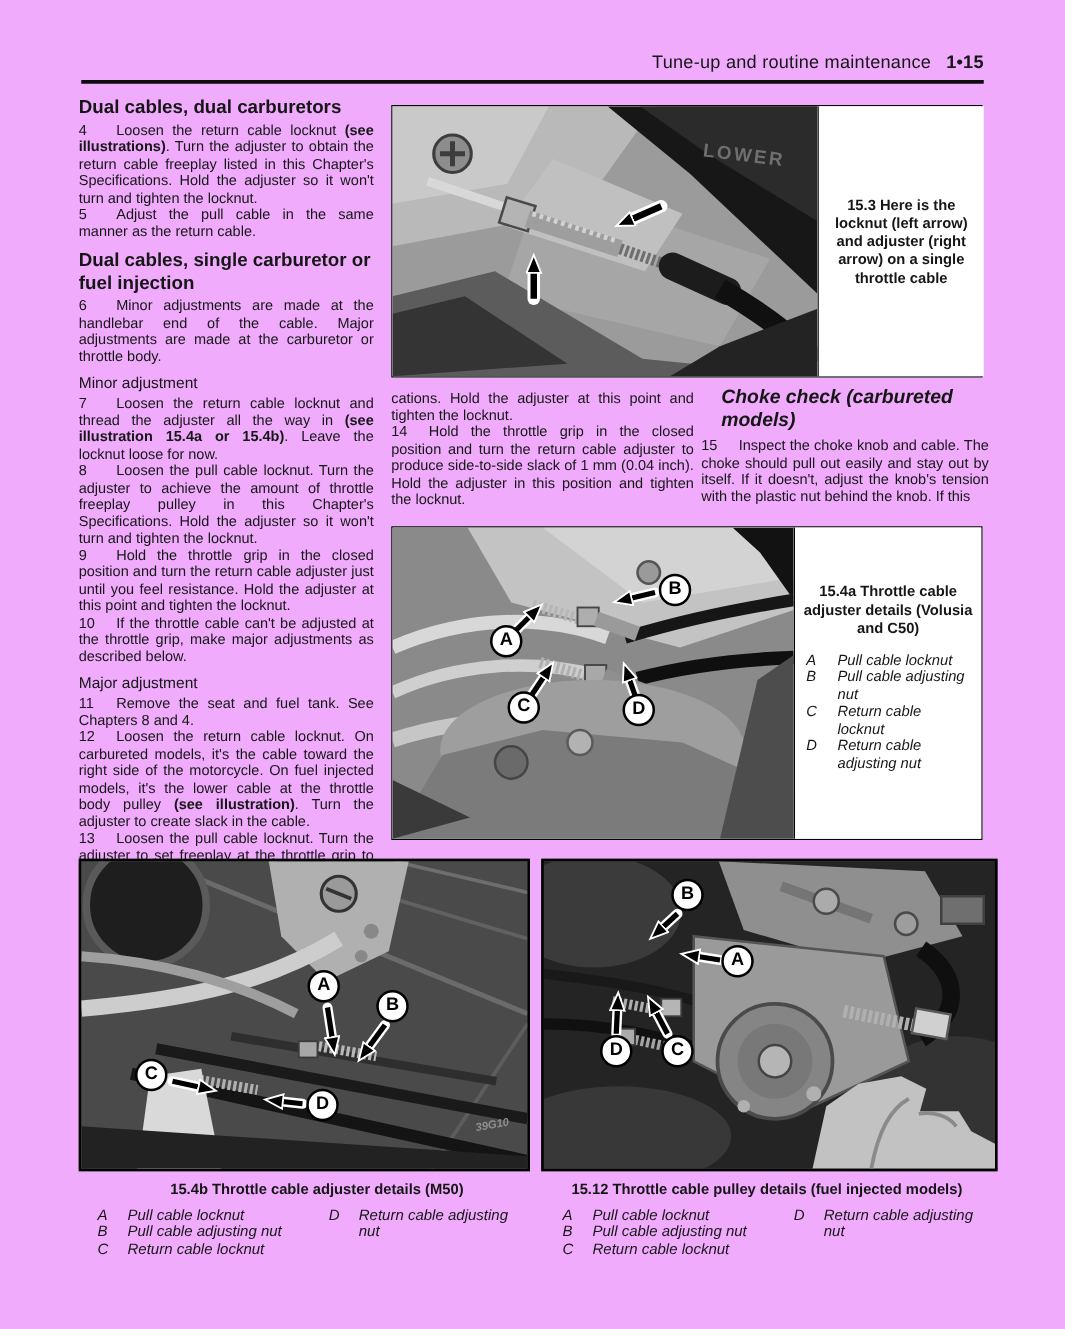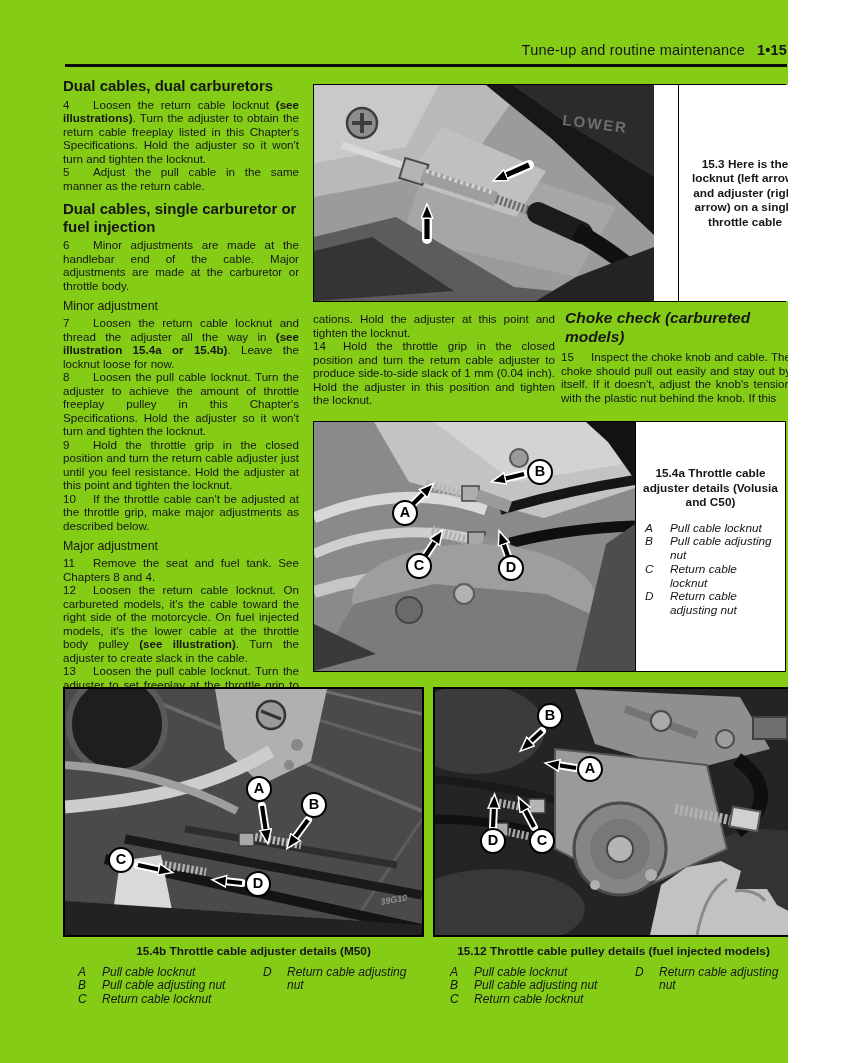--- a/index.html
+++ b/index.html
@@ -1,46 +1,46 @@
 <!DOCTYPE html>
 <html><head>
 <meta charset="utf-8">
 <style>
   html,body{margin:0;padding:0;background:#ffffff;}
-  #page{position:relative;width:788px;height:1063px;background:#84cc16;
+  #page{position:relative;width:852px;height:1063px;background:#f0abfc;
         font-family:"Liberation Sans",sans-serif;color:#161616;overflow:hidden;}
 
   
   .hdr{position:absolute;top:42px;left:65px;width:722px;text-align:right;
        font-size:14.5px;letter-spacing:.2px;white-space:pre;}
   .hdr .pg{font-weight:bold;margin-left:12px;}
   .rule{position:absolute;top:64px;left:65px;width:722px;height:3px;background:#0d0d0d;}
 
   
   .col{position:absolute;text-align:justify;font-size:11.6px;line-height:13.5px;}
   .col-left{left:63px;top:77px;width:236px;}
   .col-mid{left:313px;top:312px;width:242px;}
   .col-right{left:561px;top:309px;width:230px;}
   .h1{font-weight:bold;font-size:15px;line-height:17.5px;text-align:left;margin:8px 0 3px;}
   .h1.first{margin-top:0;}
   .h2{font-weight:normal;font-size:12.4px;line-height:15px;text-align:left;margin:7px 0 2px;}
   .hi{font-weight:bold;font-style:italic;font-size:15.5px;line-height:18.5px;
-      text-align:left;margin:0 4px 4px;}
+      text-align:left;margin:0 16px 4px;}
   .para{margin:0;}
   .pnum{display:inline-block;min-width:30px;}
   .seg-b{font-weight:bold;}
 
   
   .fig{position:absolute;border:1px solid #000;display:flex;background:#fff;box-sizing:border-box;}
   .photo{position:relative;overflow:hidden;flex:none;background:#8d8d8d;}
   .photo svg{display:block;}
   .cap-panel{flex:1;border-left:1px solid #000;background:#fff;
              font-weight:bold;font-size:11.8px;line-height:14.5px;text-align:center;
              display:flex;flex-direction:column;align-items:center;box-sizing:border-box;}
-  .cap-center{justify-content:center;padding:8px 5px;margin-left:24px;}
+  .cap-center{justify-content:center;padding:8px 5px;}
   .cap-top{padding-top:44px;}
   .cap-title{width:145px;}
   .legend{margin-top:12px;font-weight:normal;font-style:italic;font-size:11.8px;
           line-height:13.8px;text-align:left;}
   .lrow{display:flex;}
   .lk{width:25px;flex:none;}
   .lv{width:106px;}
 
   
   .photo-b{position:absolute;border:2px solid #000;overflow:hidden;background:#444;box-sizing:content-box;}

